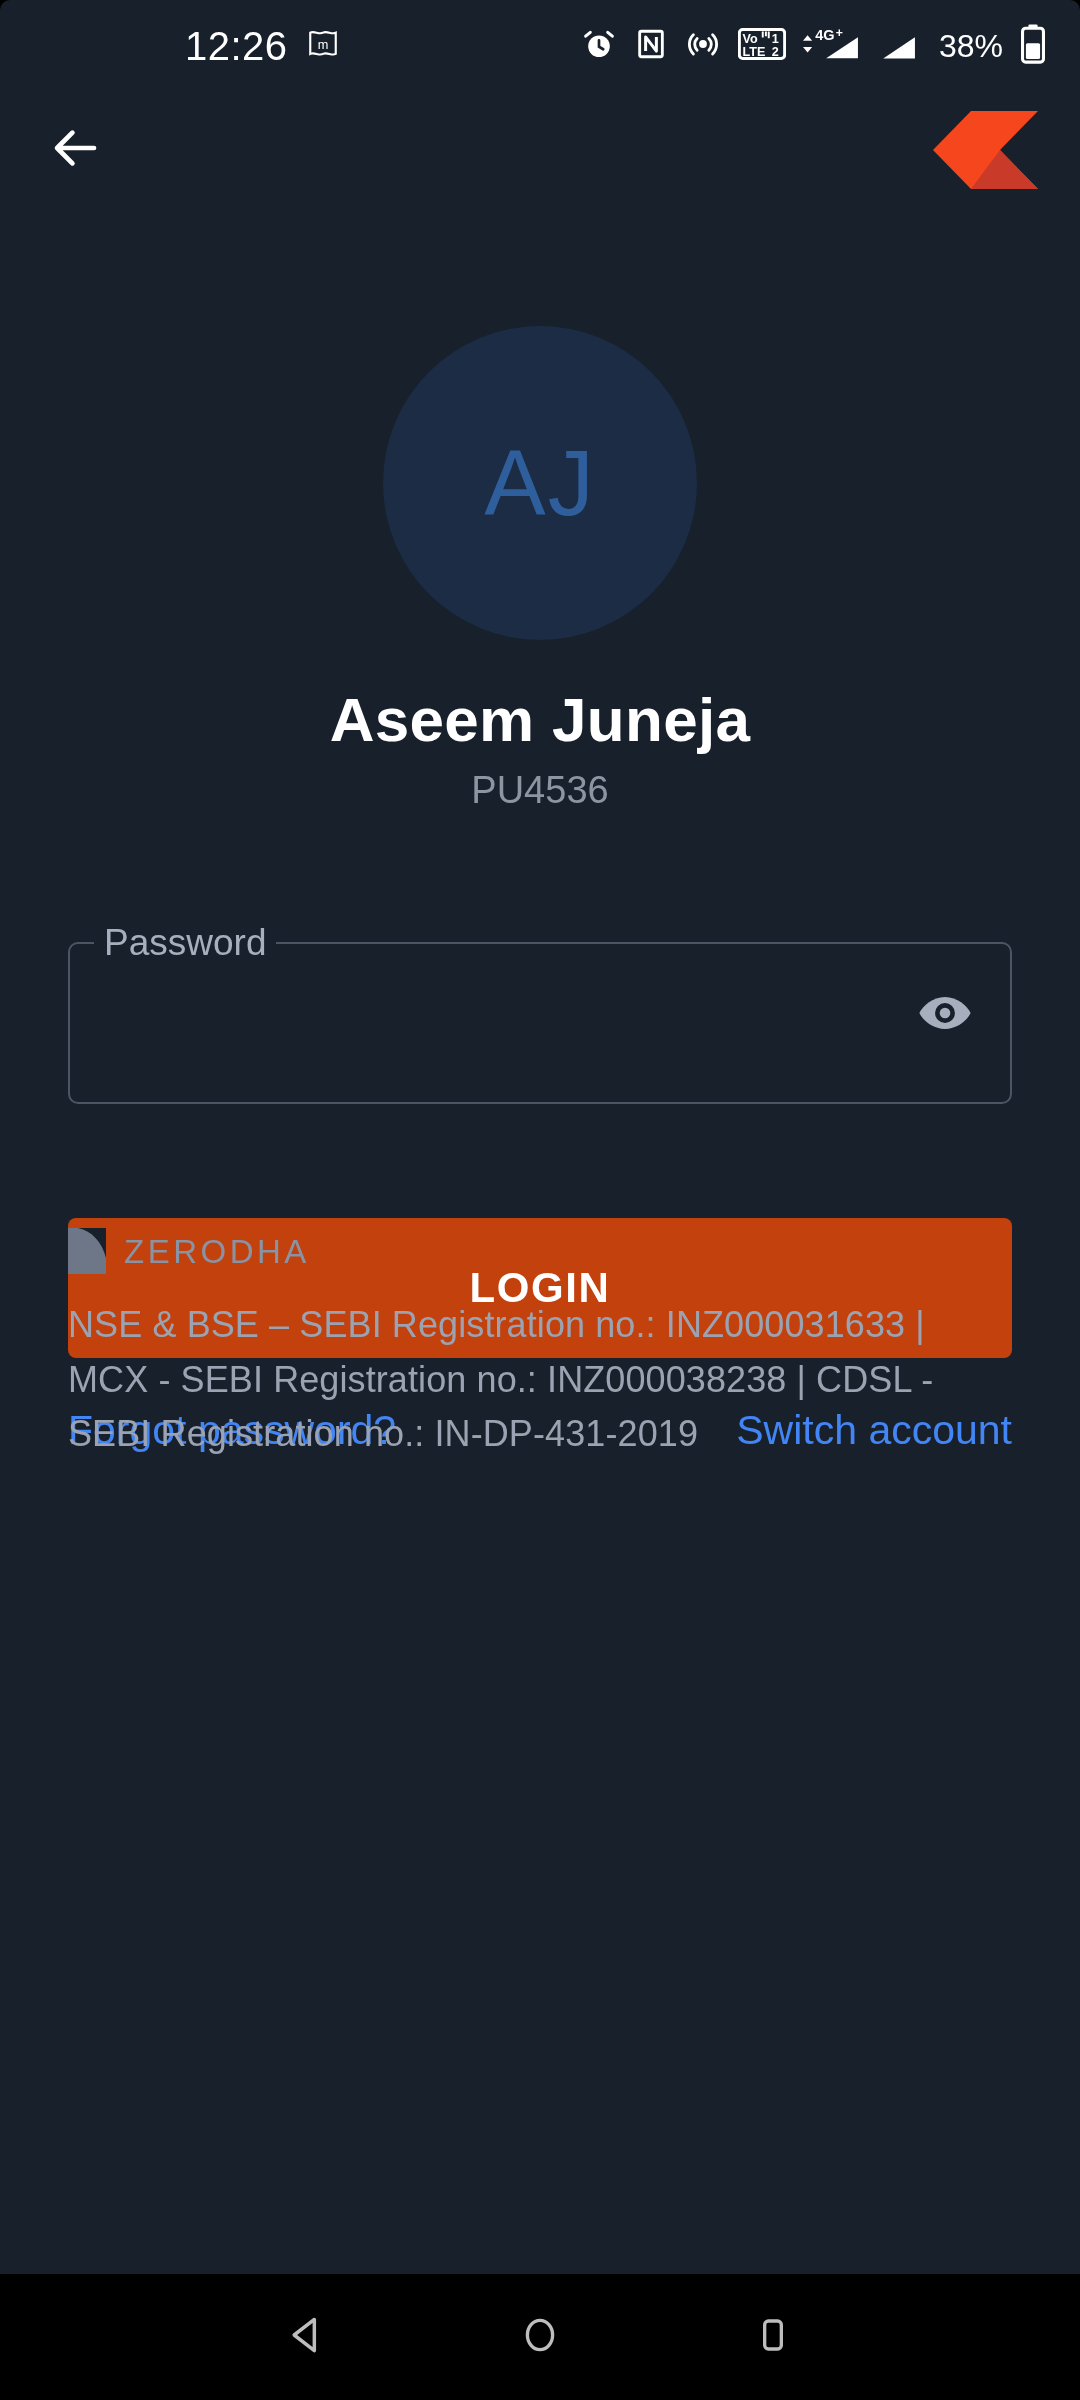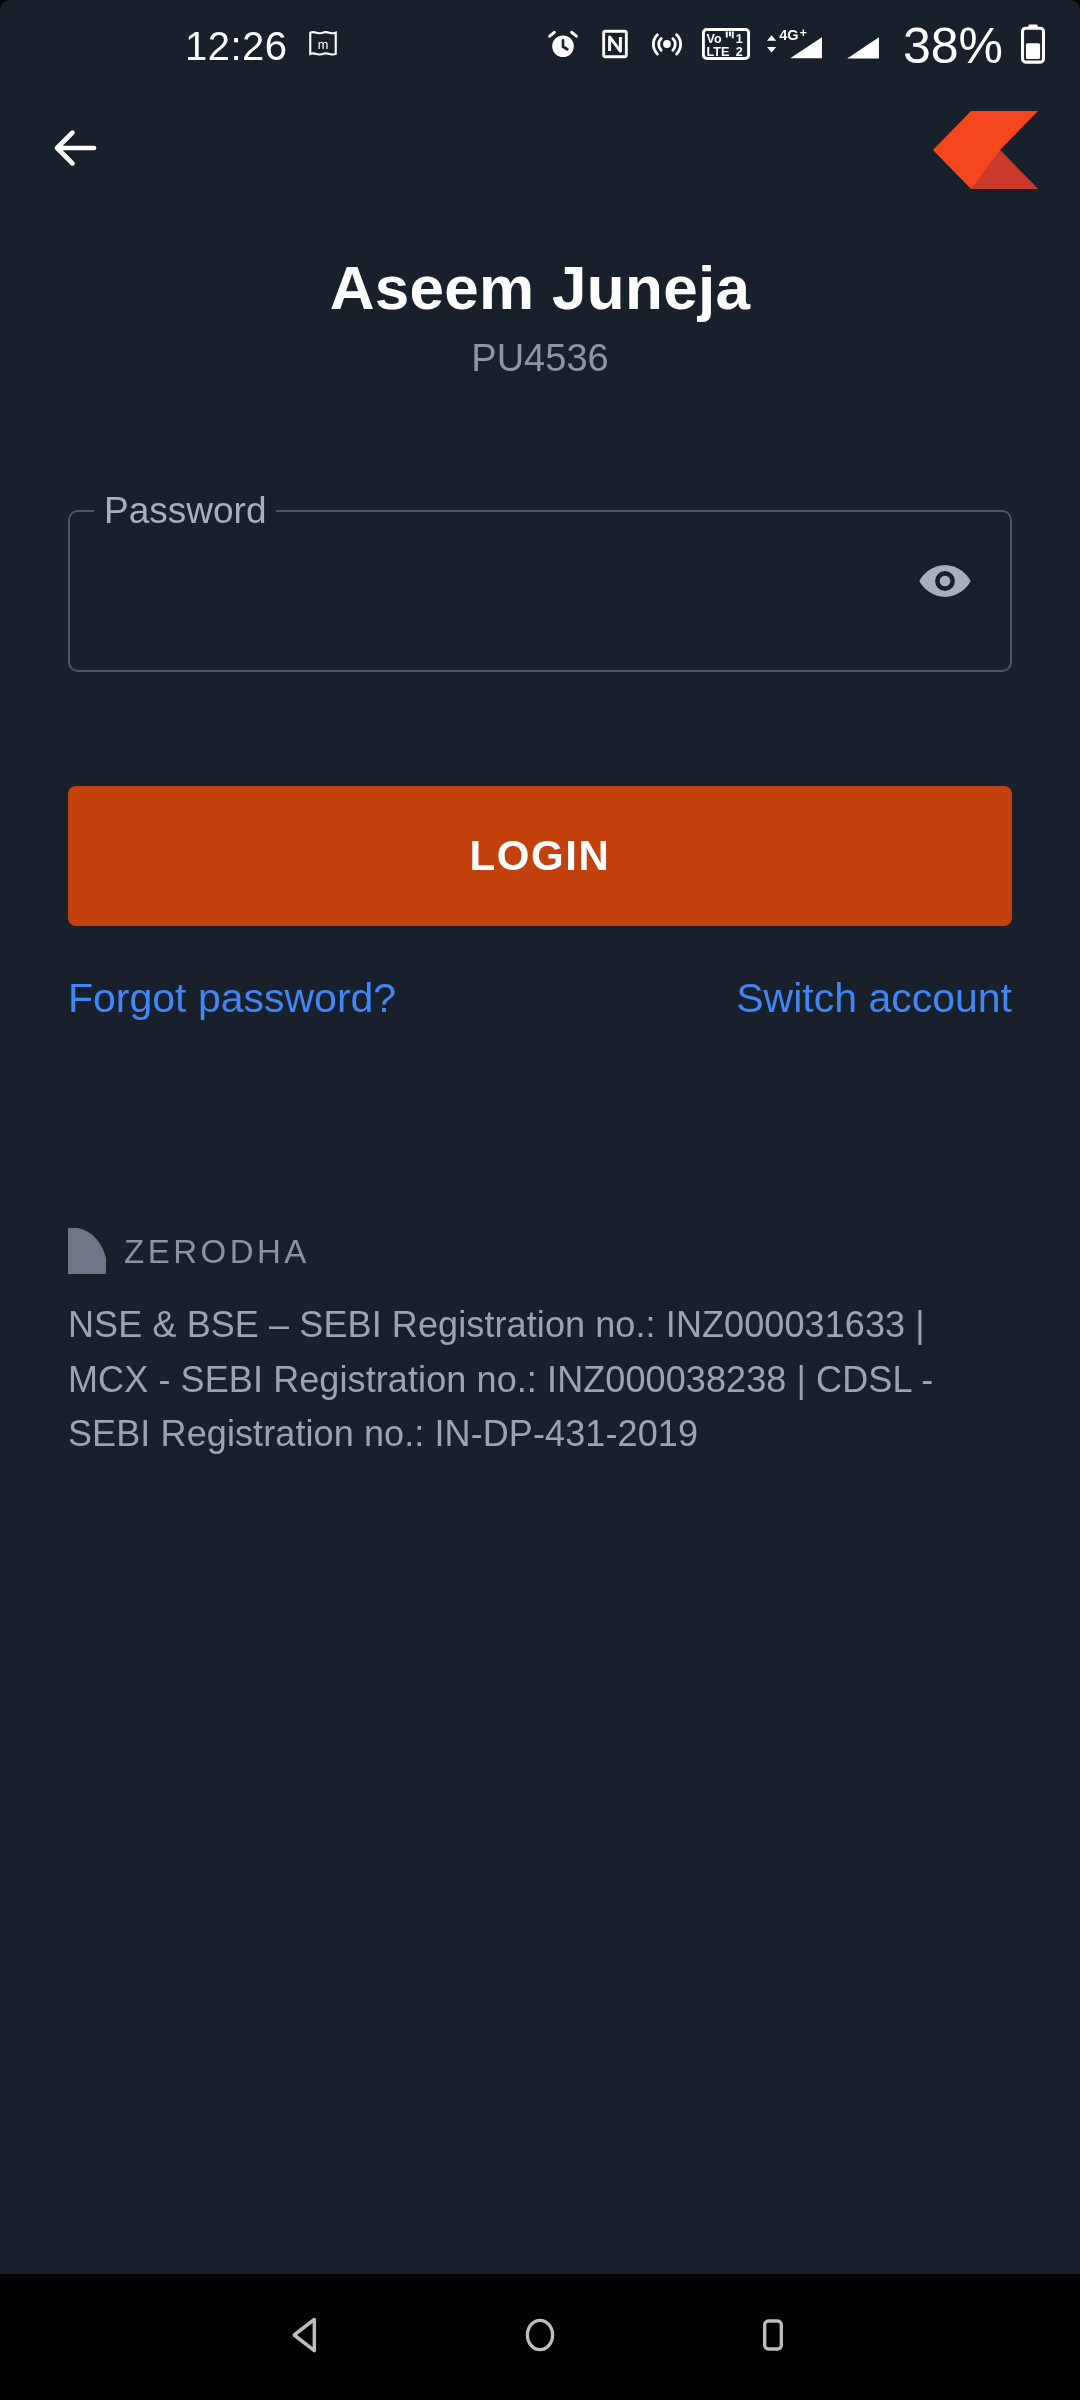--- a/index.html
+++ b/index.html
@@ -33,21 +33,21 @@
     color:#FFFFFF;
     font-size:40px;
     letter-spacing:0.5px;
     line-height:1;
   }
   .sb-right {
     margin-left:auto;
     display:flex; align-items:center; gap:17px;
   }
   .sb-battery-text {
-    color:#FFFFFF; font-size:50px; line-height:1; margin-left:4px;
+    color:#FFFFFF; font-size:32px; line-height:1; margin-left:4px;
   }
   .ico { display:block; }
 
   
   .appbar {
     flex:0 0 116px;
     display:flex; align-items:center;
     padding:0 42px 0 48px;
   }
   .back-btn { width:56px; height:56px; display:flex; align-items:center; justify-content:center; }
@@ -285,20 +285,25 @@
     <div class="kite-logo">
       <svg width="105" height="78" viewBox="0 0 105 78">
         <polygon points="38,0 105,0 67,39 105,78 38,78 0,39" fill="#F6461E"></polygon>
         <polygon points="67,39 105,78 38,78" fill="#C93A29"></polygon>
       </svg>
     </div>
   </div>
 
   <div class="content">
 
+    <div class="avatar-wrap">
+      <div class="avatar">
+        <span class="avatar-initials">AJ</span>
+      </div>
+    </div>
 
     <div class="user-name">Aseem Juneja</div>
     <div class="user-id">PU4536</div>
 
     <div class="field-wrap">
       <div class="field-outline"></div>
       <div class="field-notch">
         <span class="field-label">Password</span>
       </div>
       <input class="field-input" type="password" placeholder="" style="">

